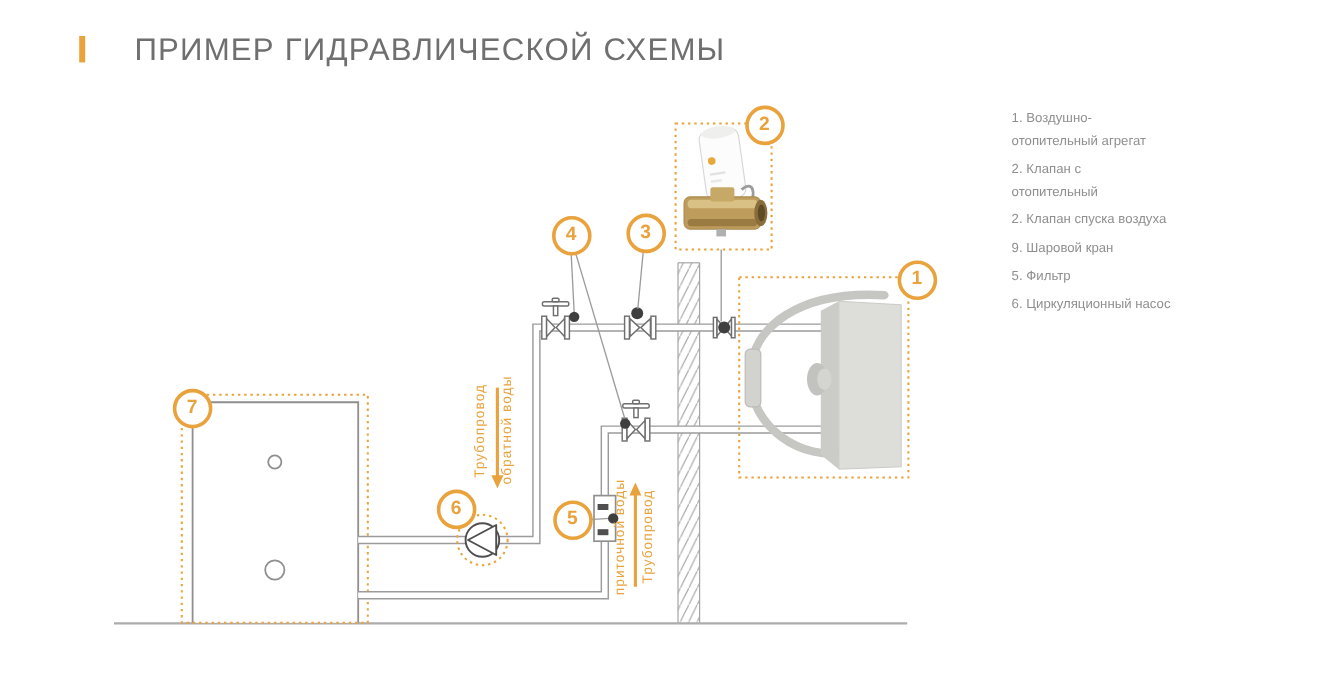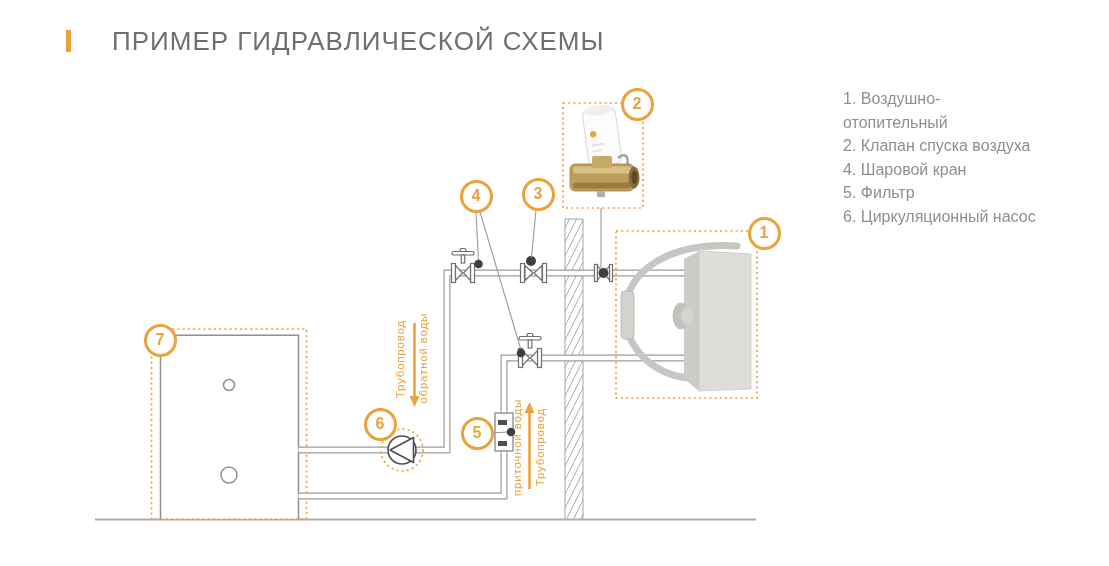--- a/index.html
+++ b/index.html
@@ -9,21 +9,21 @@
   *{margin:0;padding:0;box-sizing:border-box;}
   html,body{width:1109px;height:566px;background:#fff;overflow:hidden;
     font-family:"Liberation Sans",sans-serif;}
   .stage{position:relative;width:1074px;height:566px;background:#fff;}
 
   .accent-bar{position:absolute;left:66px;top:30px;width:5px;height:22px;background:var(--accent);}
   .page-title{position:absolute;left:112px;top:26px;font-size:26px;font-weight:500;
     letter-spacing:1px;color:var(--title-text);white-space:nowrap;}
 
   .legend{position:absolute;left:843px;top:90px;width:240px;color:var(--legend-text);
-    font-size:16px;line-height:18.5px;}
+    font-size:11px;line-height:18.5px;}
   .legend-item{margin-bottom:5px;}
   .legend-line{white-space:nowrap;}
 
   svg.diagram{position:absolute;left:0;top:0;}
 
   .pipe-outer{stroke:var(--line);stroke-width:7;fill:none;}
   .pipe-inner{stroke:#fff;stroke-width:4.6;fill:none;}
   .obox{fill:none;stroke:var(--accent);stroke-width:1.7;stroke-dasharray:2 3.2;}
   .cline{stroke:var(--line);stroke-width:1.1;}
   .dark-dot{fill:var(--dark);stroke:none;}
@@ -42,29 +42,31 @@
 <body>
 
 <div class="stage">
 
   <div class="accent-bar"></div>
   <div class="page-title">ПРИМЕР ГИДРАВЛИЧЕСКОЙ СХЕМЫ</div>
 
   <div class="legend">
     <div class="legend-item">
       <div class="legend-line">1. Воздушно-</div>
-    </div>
-    <div class="legend-item">
+      <div class="legend-line">отопительный агрегат</div>
+    </div>
+    <div class="legend-item">
+      <div class="legend-line">2. Клапан с</div>
       <div class="legend-line">отопительный</div>
     </div>
     <div class="legend-item">
       <div class="legend-line">2. Клапан спуска воздуха</div>
     </div>
     <div class="legend-item">
-      <div class="legend-line">4. Шаровой кран</div>
+      <div class="legend-line">9. Шаровой кран</div>
     </div>
     <div class="legend-item">
       <div class="legend-line">5. Фильтр</div>
     </div>
     <div class="legend-item">
       <div class="legend-line">6. Циркуляционный насос</div>
     </div>
   </div>
 
   <svg class="diagram" width="1109" height="566" viewBox="0 0 1109 566">

